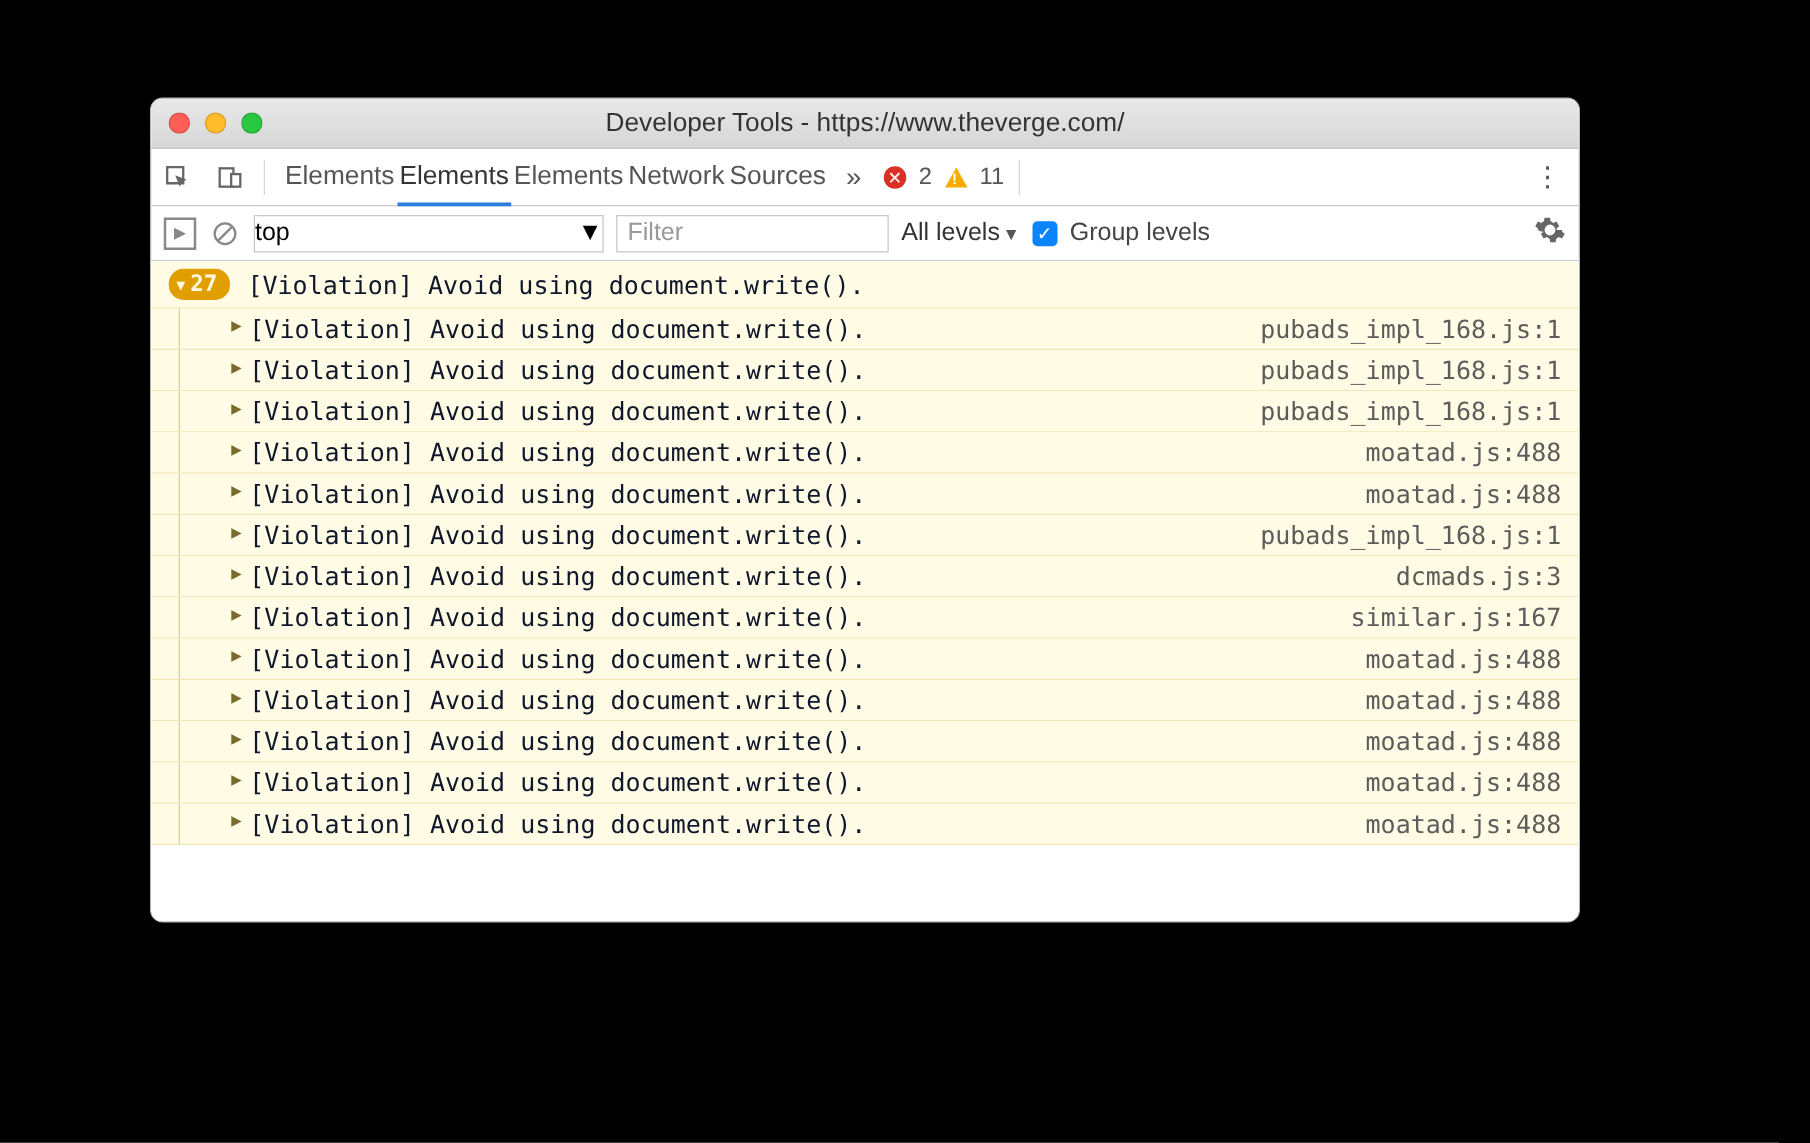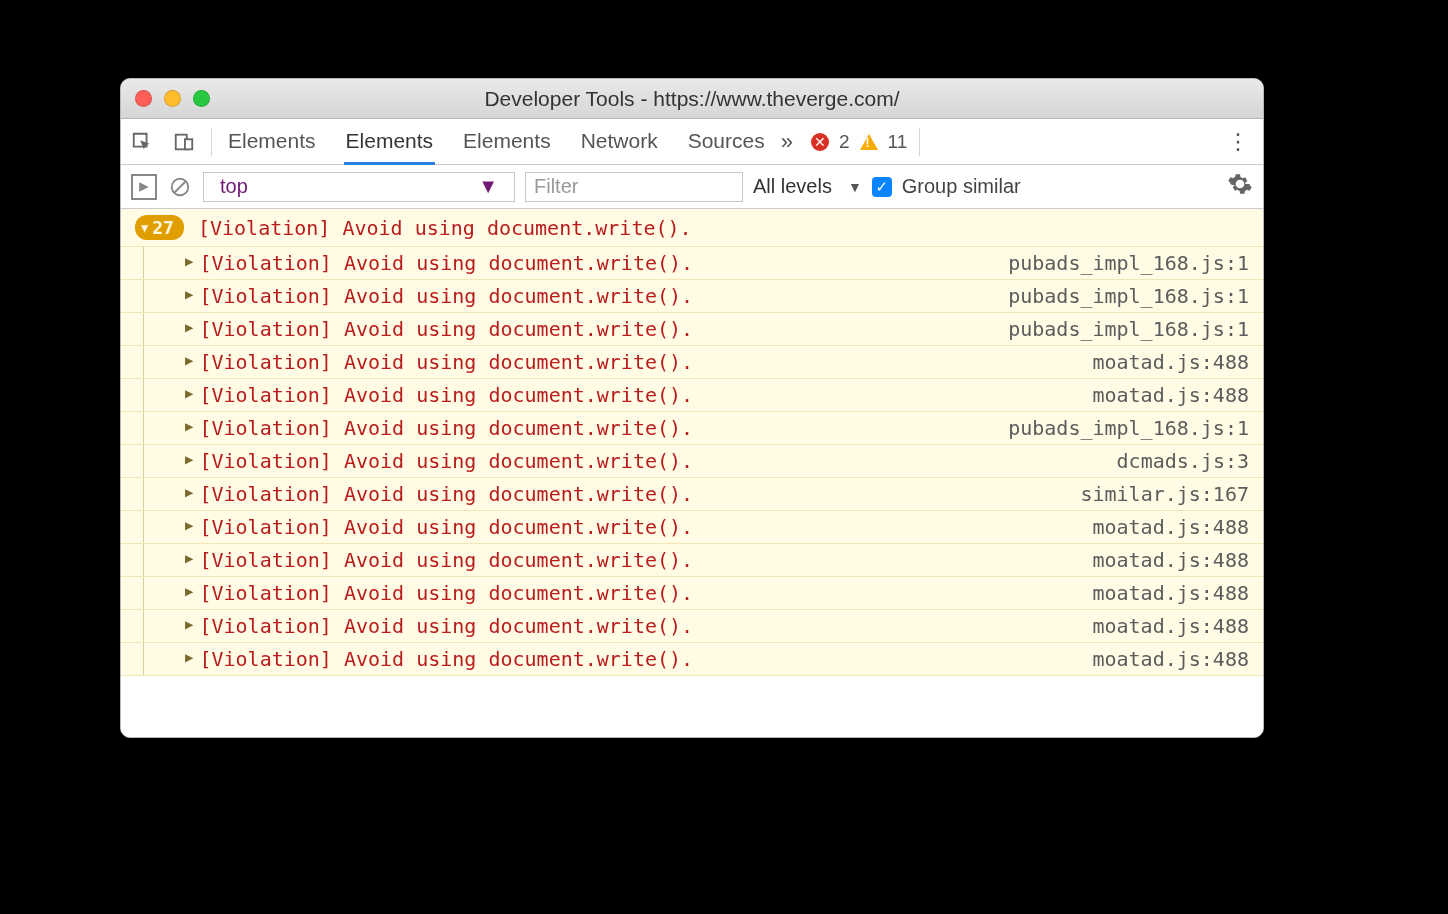--- a/index.html
+++ b/index.html
@@ -35,21 +35,21 @@
     display: flex;
     align-items: center;
     font-size: 21px;
     color: #555;
   }
   .tabicon {
     width: 42px; height: 46px; display:flex; align-items:center; justify-content:center; color:#666;
   }
   .tabicon svg { width: 22px; height: 22px; }
   .tabsep { width: 1px; height: 28px; background: #d6d6d6; margin: 0 6px; }
-  .tabs { display: flex; gap: 26px; padding-left: 8px; }
+  .tabs { display: flex; padding-left: 8px; }
   .tab { padding: 10px 2px 9px; color:#555; cursor: default; }
   .tab.active { color:#333; border-bottom: 3px solid #2a7de1; }
   .tab-more { margin-left: 14px; color:#555; font-size: 22px; }
   .badges { display:flex; align-items:center; gap: 4px; margin-left: 18px; }
   .err-dot { width:18px; height:18px; border-radius:50%; background:#d93025; color:#fff; display:flex;align-items:center;justify-content:center; font-size:14px; }
   .warn-tri { width:0;height:0;border-left:9px solid transparent;border-right:9px solid transparent;border-bottom:16px solid #f9ab00; position:relative; }
   .warn-tri::after { content:"!"; position:absolute; left:-3px; top:2px; color:#fff; font-size:12px; font-weight:bold; }
   .badge-num { font-size:19px; color:#555; margin: 0 6px; }
   .kebab { margin-left:auto; margin-right:14px; font-size:22px; color:#555; }
   .controlbar {
@@ -58,30 +58,30 @@
     display:flex; align-items:center; gap:10px;
     padding: 0 10px;
     font-size: 20px;
     color:#444;
   }
   .sqbtn { width:26px; height:26px; border:2px solid #888; display:flex;align-items:center;justify-content:center; }
   .sqbtn svg { width:12px; height:12px; fill:#888; }
   .clearbtn { width:26px;height:26px; display:flex;align-items:center;justify-content:center; }
   .clearbtn svg { width:22px; height:22px; stroke:#888; fill:none; stroke-width:2; }
   .ctx-select {
-    width: 312px; height: 30px; border:1px solid #c6c6c6; background:#fff;
+    width: 280px; height: 30px; border:1px solid #c6c6c6; background:#fff;
     display:flex; align-items:center; justify-content:space-between;
-    padding:0 16px; font-size:20px; color:#701a75;
+    padding:0 0; font-size:20px; color:#000000;
   }
   .filter-input {
     width: 218px; height:30px; border:1px solid #c6c6c6; padding:0 8px;
     font-size:20px; color:#333;
   }
   .filter-input::placeholder { color:#999; }
-  .levels { display:flex; align-items:center; gap:16px; color:#333; }
+  .levels { display:flex; align-items:center; gap:2px; color:#333; }
   .levels-tri { font-size:14px; color:#555; }
   .check { width:20px;height:20px; background:#0a84ff; border-radius:4px; display:flex;align-items:center;justify-content:center; color:#fff; font-size:15px; }
   .gear { margin-left:auto; color:#666; }
   .gear svg { width:26px;height:26px; fill:#666; }
 
   .console-area {
     background:#fff;
     font-family: Menlo, Consolas, monospace;
     font-size: 20px;
     color:#5c3c00;
@@ -104,21 +104,21 @@
     display:flex; align-items:center;
     padding: 4px 14px 4px 64px;
     background:#fffbe5;
     border-bottom:1px solid #f0e7b6;
     position:relative;
   }
   .log-row::before {
     content:""; position:absolute; left:22px; top:0; bottom:0; width:1px; background:#d8ce9a;
   }
   .disclose { color:#7a6a2e; margin-right:6px; font-size:14px; position:relative; top:-2px;}
-  .msg { color:#b91c1c; }
+  .msg { color:#0f172a; }
   .src { margin-left:auto; color:#5c5c5c; white-space: nowrap; }
 </style>
 </head>
 <body>
 
 <div class="window">
 
   <div class="titlebar">
     <div class="traffic">
       <div class="dot red"></div>
@@ -175,21 +175,21 @@
     <div class="ctx-select">
       <span>top</span>
       <span>▼</span>
     </div>
     <input class="filter-input" placeholder="Filter" style="">
     <div class="levels">
       <span>All levels</span>
       <span class="levels-tri">▼</span>
     </div>
     <div class="check">✓</div>
-    <span>Group similar</span>
+    <span>Group levels</span>
     <div class="gear">
       <svg viewBox="0 0 24 24">
           <path d="M12 8a4 4 0 100 8 4 4 0 000-8zm9 4a7 7 0 01-.1 1.2l2 1.6-2 3.4-2.4-1a7 7 0 01-2 1.2l-.4 2.6h-4l-.4-2.6a7 7 0 01-2-1.2l-2.4 1-2-3.4 2-1.6A7 7 0 013 12a7 7 0 01.1-1.2l-2-1.6 2-3.4 2.4 1a7 7 0 012-1.2L8 3h4l.4 2.6a7 7 0 012 1.2l2.4-1 2 3.4-2 1.6c.1.4.2.8.2 1.2z"></path>
         </svg>
     </div>
   </div>
 
   <div class="console-area">
     <div class="group-header">
       <span class="count-pill">

